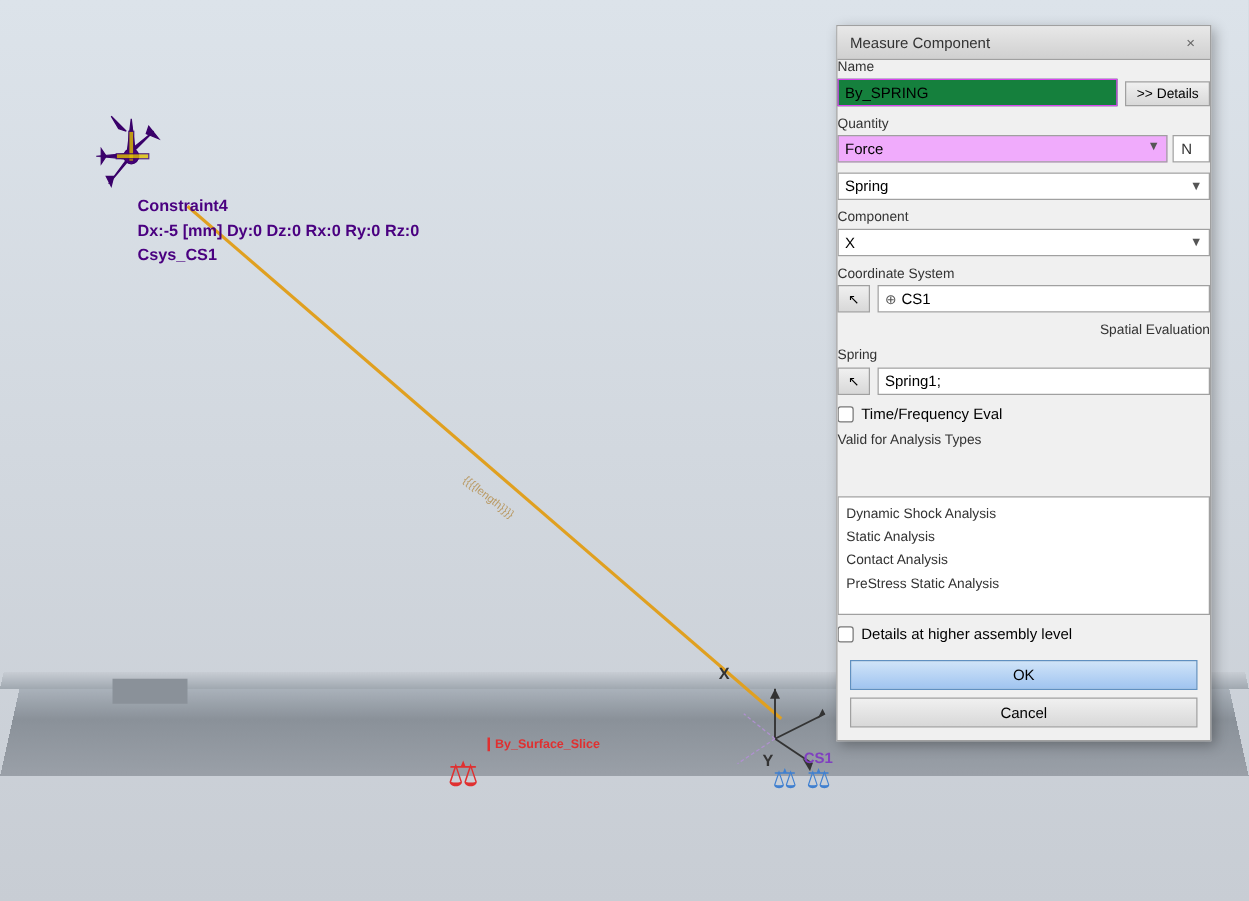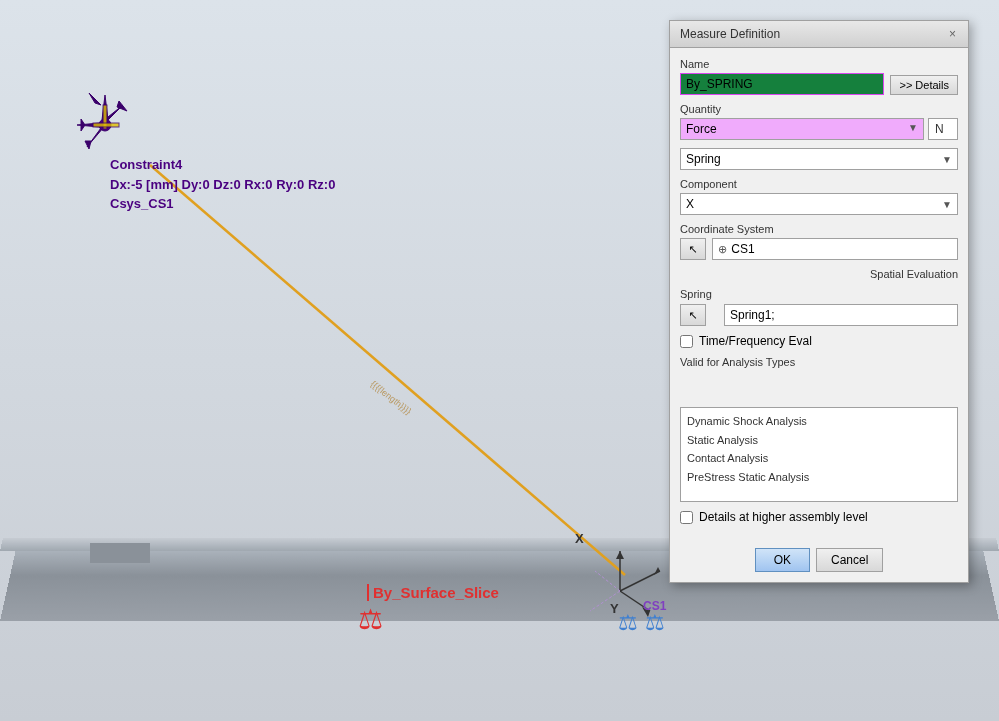--- a/index.html
+++ b/index.html
@@ -126,23 +126,23 @@
     .balance-blue2 {
       position: absolute;
       bottom: 85px;
       left: 645px;
       font-size: 22px;
       color: #4080d0;
     }
     .surface-label {
       position: absolute;
       bottom: 120px;
-      left: 367px;
+      left: 390px;
       color: #e03030;
-      font-size: 15px;
+      font-size: 10px;
       font-weight: bold;
       border-left: 2px solid #e03030;
       padding-left: 4px;
     }
     .cs1-label {
       position: absolute;
       bottom: 108px;
       left: 643px;
       color: #8040c0;
       font-size: 12px;
@@ -174,21 +174,20 @@
     }
     .dialog-close {
       font-size: 12px;
       color: #666;
       cursor: pointer;
       background: none;
       border: none;
       padding: 0 2px;
     }
     .dialog-body {
-      padding: 10px;
     }
     .field-row {
       margin-bottom: 8px;
     }
     .field-label {
       font-size: 11px;
       color: #333;
       margin-bottom: 3px;
       display: block;
     }
@@ -297,21 +296,20 @@
       align-items: center;
       gap: 6px;
       margin-bottom: 8px;
     }
     .spring-value {
       flex: 1;
       padding: 3px 5px;
       border: 1px solid #a0a0a0;
       background: white;
       font-size: 12px;
-      margin-left: 12px;
     }
     .checkbox-row {
       display: flex;
       align-items: center;
       gap: 6px;
       margin-bottom: 8px;
     }
     .checkbox-row input[type=checkbox] {
       width: 13px;
       height: 13px;
@@ -328,23 +326,24 @@
       padding: 4px 6px;
       font-size: 11px;
       color: #333;
       line-height: 1.7;
       margin-bottom: 8px;
       min-height: 95px;
       margin-top: 39px;
     }
     .dialog-footer {
       display: flex;
-      justify-content: center;
+      justify-content: flex-start;
       gap: 6px;
       padding: 6px 10px 10px;
+      flex-direction: column;
     }
     .btn-ok {
       padding: 4px 18px;
       background: linear-gradient(180deg, #d0e4f8 0%, #a0c4f0 100%);
       border: 1px solid #6090c0;
       font-size: 12px;
       cursor: pointer;
     }
     .btn-cancel {
       padding: 4px 14px;
@@ -428,21 +427,21 @@
   <div class="balance-blue">⚖</div>
   <div class="balance-blue2">⚖</div>
 
   <div class="cs1-label">CS1</div>
 
 </div>
 
 <div class="dialog">
 
   <div class="dialog-titlebar">
-    <span class="dialog-title">Measure Definition</span>
+    <span class="dialog-title">Measure Component</span>
     <button class="dialog-close">×</button>
   </div>
 
   <div class="dialog-body">
 
     <div class="name-row">
       <div style="flex:1;">
         <span class="field-label">Name</span>
         <input class="field-input" type="text" value="By_SPRING" style="">
       </div>

